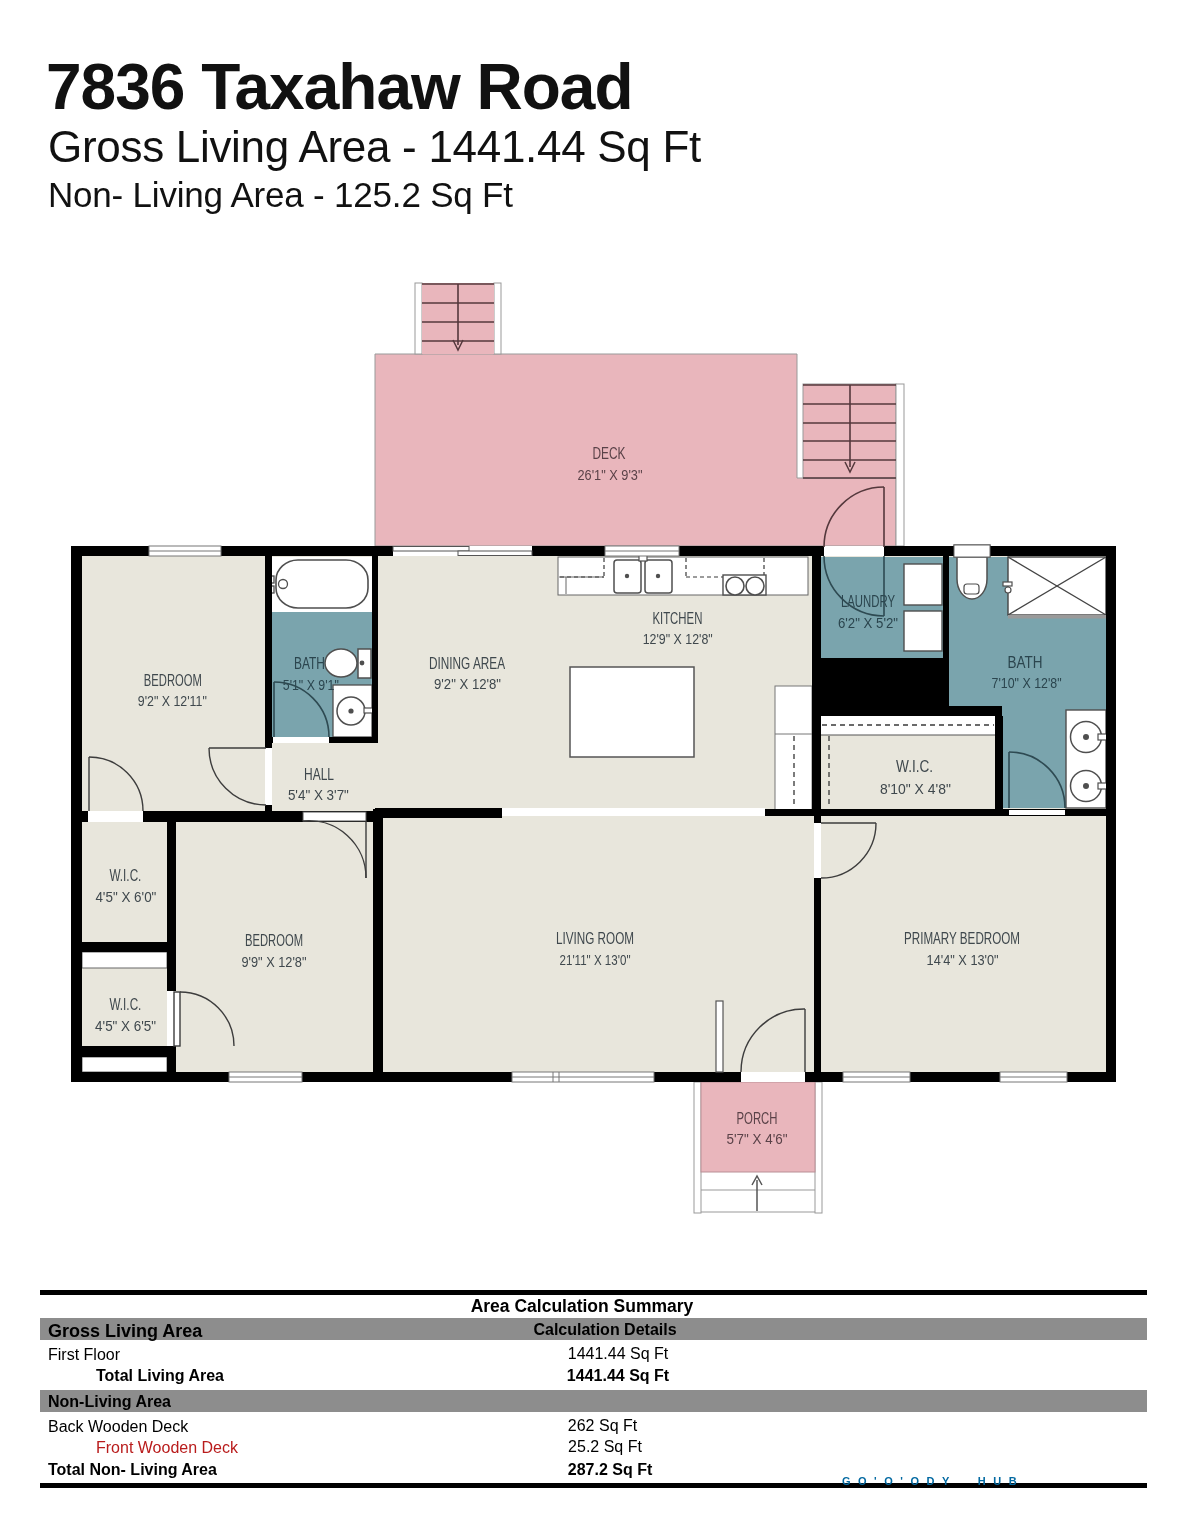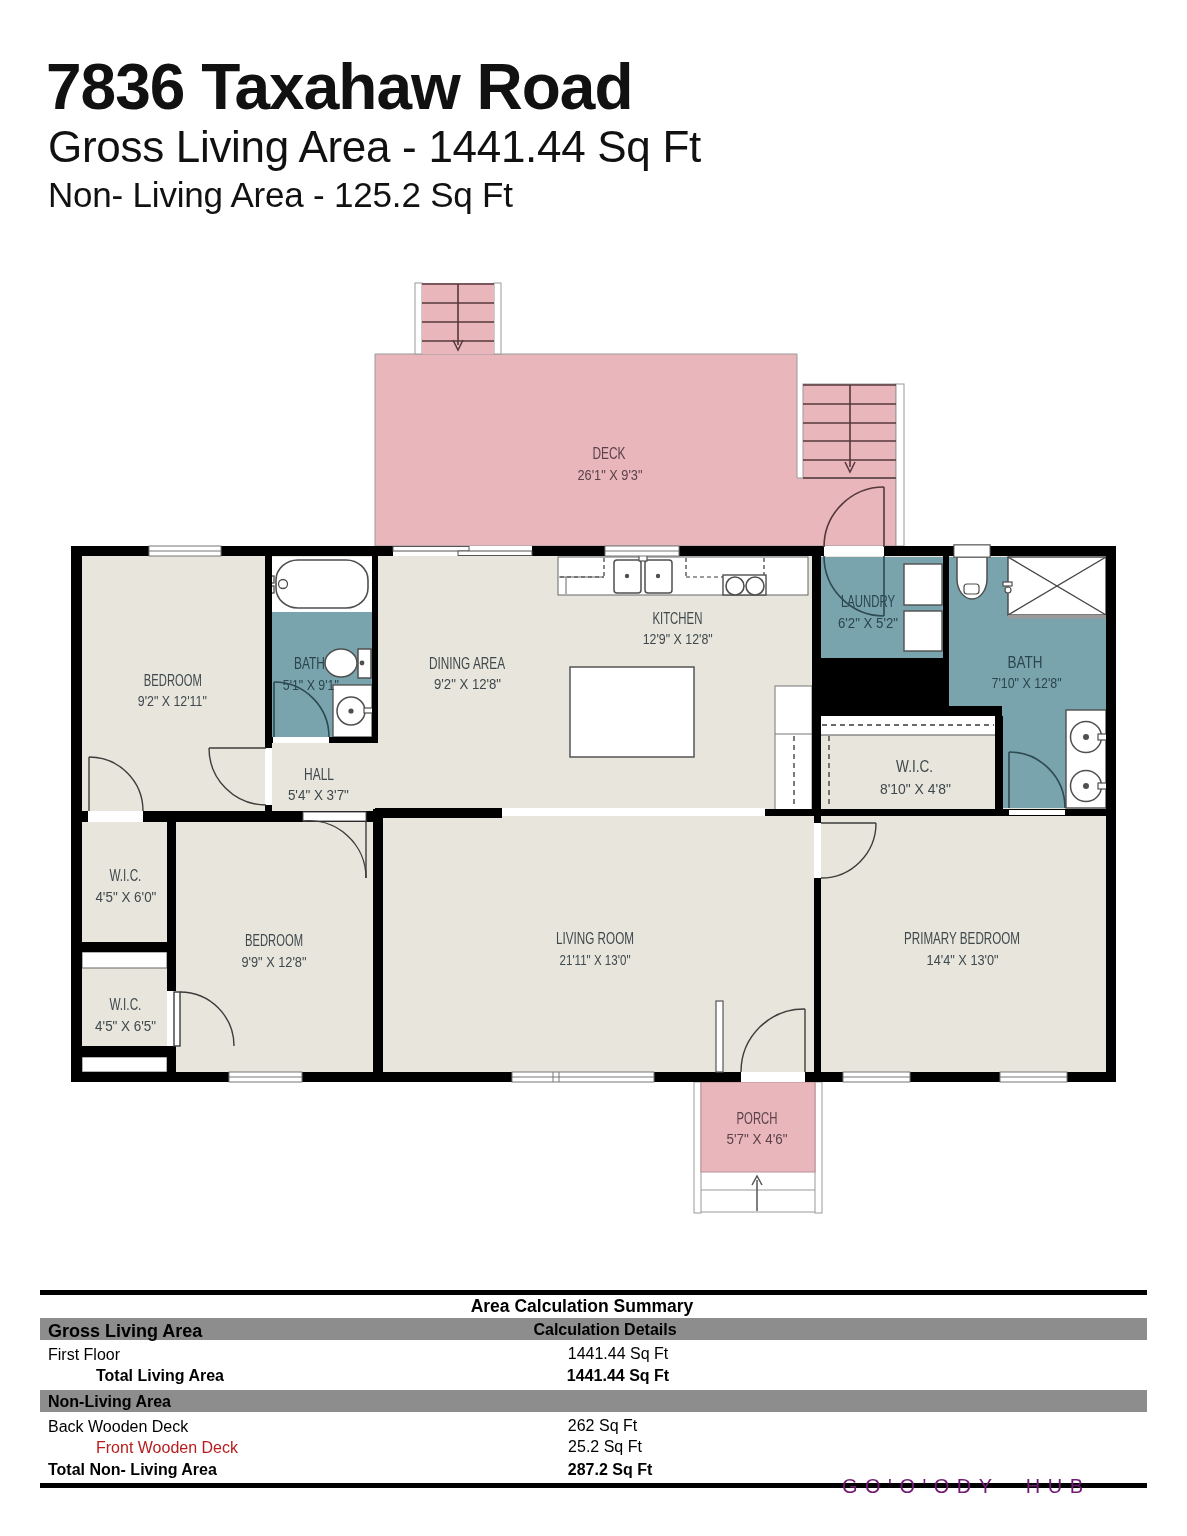--- a/index.html
+++ b/index.html
@@ -375,14 +375,14 @@
 <div class="abs" style="left:0px;top:131px;width:1205px;text-align:center;font-size:16px;color:#000;">262 Sq Ft</div>
 
 <div class="abs" style="left:48px;top:153px;font-size:16px;color:#b91c1c;margin-left:48px;">Front Wooden Deck</div>
 <div class="abs" style="left:0px;top:152px;width:1210px;text-align:center;font-size:16px;color:#000;">25.2 Sq Ft</div>
 
 <div class="abs" style="left:48px;top:175px;font-size:16px;font-weight:bold;color:#000;">Total Non- Living Area</div>
 <div class="abs" style="left:0px;top:175px;width:1220px;text-align:center;font-size:16px;font-weight:bold;color:#000;">287.2 Sq Ft</div>
 
 <div class="abs" style="left:40px;top:197px;width:1107px;height:5px;background:#000;"></div>
 
-<div class="abs" style="left:842px;top:189px;font-size:20px;font-weight:normal;color:#701a75;letter-spacing:7.5px;">GO'O'ODY&nbsp;&nbsp;HUB</div>
+<div class="abs" style="left:842px;top:189px;font-size:11px;font-weight:bold;color:#0369a1;letter-spacing:7.5px;">GO'O'ODY&nbsp;&nbsp;HUB</div>
 </div>
 
 </body></html>

